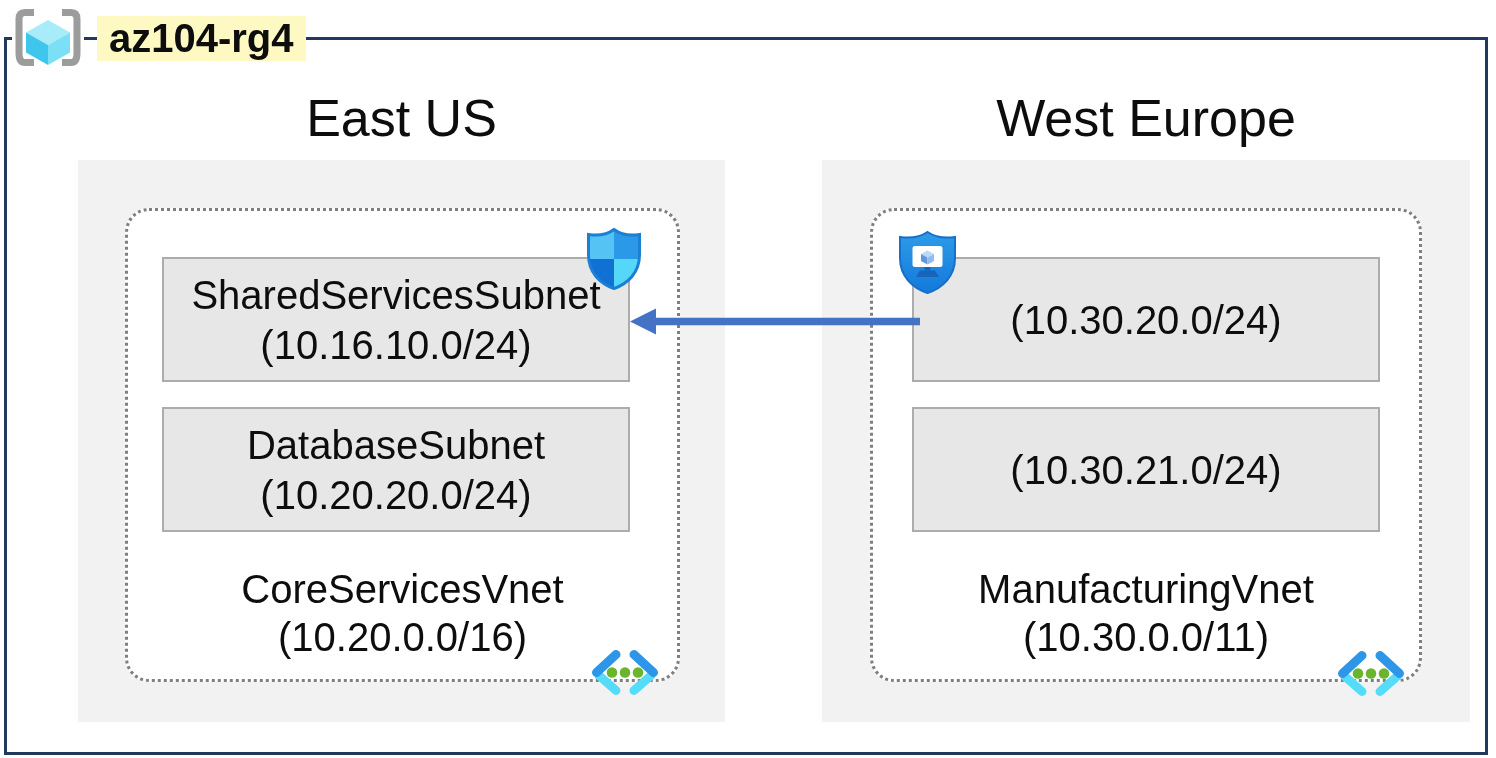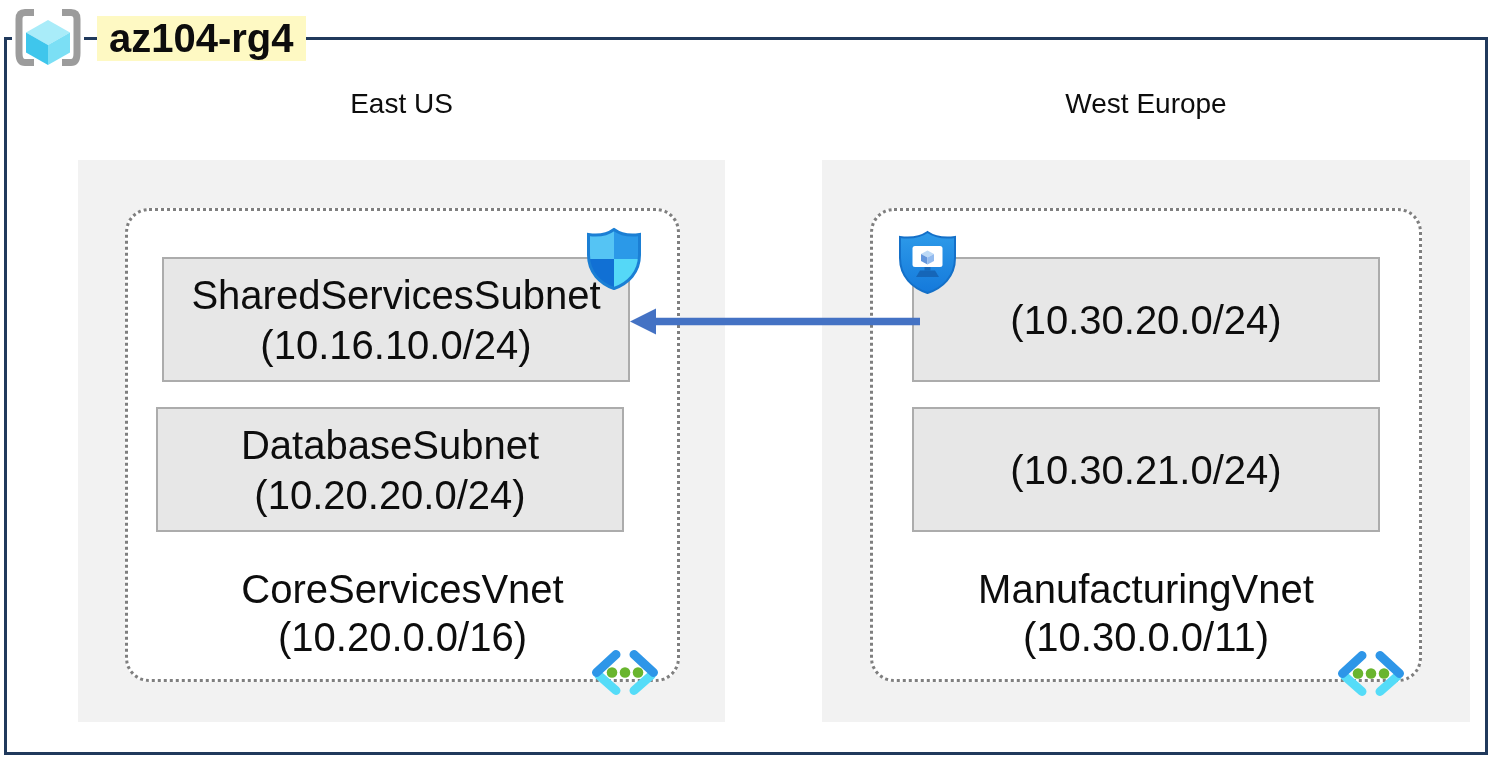--- a/index.html
+++ b/index.html
@@ -11,21 +11,21 @@
     position:absolute; left:4px; top:37px; width:1484px; height:718px;
     border:3px solid var(--frame-border,#20395C); box-sizing:border-box; z-index:1;
   }
   .title {
     position:absolute; left:12px; top:8px; height:60px;
     display:flex; align-items:center; gap:13px; z-index:6;
   }
   .rg-icon { background:#fff; padding:0 2px; line-height:0; }
   .rg-name { background:#fef9c3; padding:0 12px; font-size:40px; font-weight:bold; }
 
-  .region-label { position:absolute; top:88px; font-size:28px; text-align:center; z-index:2; }
+  .region-label { position:absolute; top:88px; font-size:52px; text-align:center; z-index:2; }
   .region-label.east { left:78px;  width:647px; }
   .region-label.west { left:822px; width:648px; }
 
   .region { position:absolute; top:160px; height:562px; background:var(--region-fill,#F2F2F2); z-index:1; }
   .region.east { left:78px;  width:647px; }
   .region.west { left:822px; width:648px; }
 
   .vnet {
     position:absolute; top:208px; height:474px; background:#ffffff;
     border:3px dotted var(--vnet-border,#7F7F7F); border-radius:24px;
@@ -34,21 +34,21 @@
   .vnet.east { left:125px; width:555px; }
   .vnet.west { left:870px; width:552px; }
 
   .subnet {
     position:absolute; width:468px; height:125px;
     background:var(--subnet-fill,#E7E7E7); border:2px solid var(--subnet-border,#ACACAC);
     box-sizing:border-box; display:flex; flex-direction:column; align-items:center;
     justify-content:center; font-size:40px; line-height:50px; z-index:3; text-align:center;
   }
   .subnet.e1 { left:162px; top:257px;text-align:right; }
-  .subnet.e2 { left:156px; top:407px; }
+  .subnet.e2 { left:162px; top:407px; }
   .subnet.w1 { left:912px; top:257px; }
   .subnet.w2 { left:912px; top:407px; }
 
   .vnet-label { position:absolute; top:565px; text-align:center; font-size:40px; line-height:48px; z-index:3; }
   .vnet-label.east { left:125px; width:555px; }
   .vnet-label.west { left:870px; width:552px; }
 
   .icon-abs { position:absolute; line-height:0; }
   .nsg-pos      { left:585px;  top:227px; z-index:5; }
   .bastion-pos  { left:896px;  top:229px; z-index:5; }

